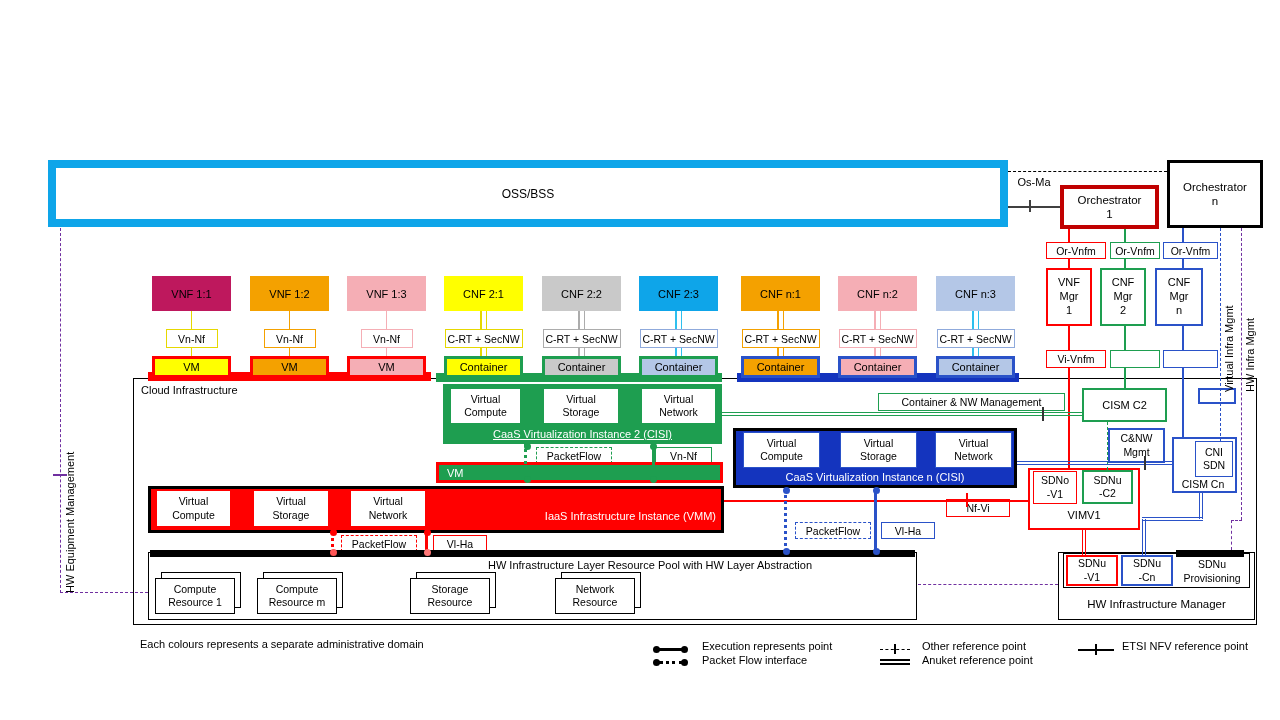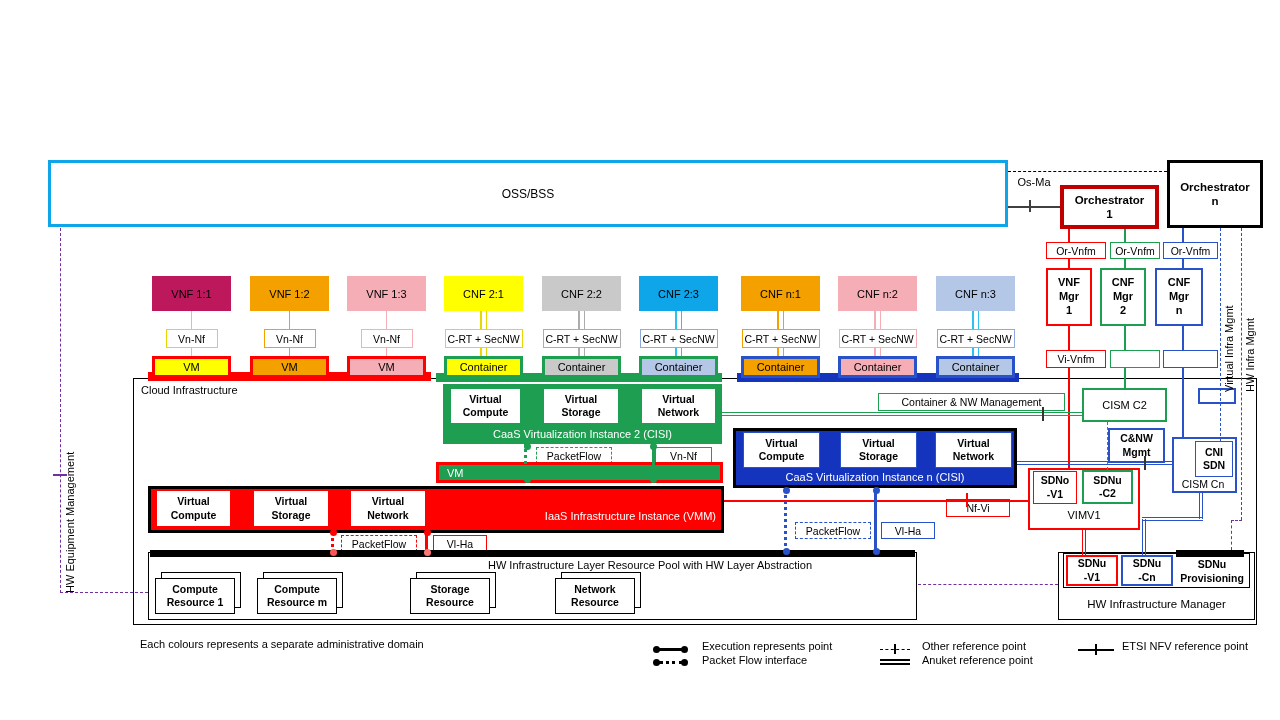--- a/index.html
+++ b/index.html
@@ -1,47 +1,47 @@
 <!DOCTYPE html>
 <html><head>
 <meta charset="utf-8">
 <style>
   html,body{margin:0;padding:0;background:#fff;}
   #stage{position:relative;width:1280px;height:720px;background:#fff;overflow:hidden;
          font-family:"Liberation Sans",sans-serif;font-size:11px;color:#000;}
   .abs{position:absolute;box-sizing:border-box;}
   .box{display:flex;align-items:center;justify-content:center;text-align:center;background:#fff;}
-  .pre{white-space:pre-line;line-height:1.25;font-weight:bold;}
+  .pre{white-space:pre-line;line-height:1.25;}
   .vtext{writing-mode:vertical-rl;transform:rotate(180deg);white-space:nowrap;}
   .dot{position:absolute;width:7px;height:7px;border-radius:50%;}
 </style>
 </head>
 <body>
 
 <div id="stage">
 
-  <div class="abs box" style="left:48px;top:160px;width:960px;height:67px;border:3px solid #0ea5e9;font-size:12px;">OSS/BSS</div>
+  <div class="abs box" style="left:48px;top:160px;width:960px;height:67px;border:8px solid #0ea5e9;font-size:12px;">OSS/BSS</div>
   <div class="abs" style="left:1008px;top:176px;width:52px;text-align:center;">Os-Ma</div>
 
   <div class="abs box pre" style="left:1060px;top:185px;width:99px;height:44px;border:4px solid #C00000;font-size:11.5px;">Orchestrator
 1</div>
   <div class="abs box pre" style="left:1167px;top:160px;width:96px;height:68px;border:3.5px solid #000;font-size:11.5px;">Orchestrator
 n</div>
 
   <div class="abs" style="left:133px;top:378px;width:1124px;height:247px;border:1.5px solid #000;"></div>
   <div class="abs" style="left:141px;top:384px;">Cloud  Infrastructure</div>
 
   <div class="abs" style="left:443px;top:384px;width:279px;height:60px;background:#1E9E50;"></div>
   <div class="abs box pre" style="left:450px;top:388px;width:71px;height:36px;border:1px solid #1E9E50;font-size:10.5px;">Virtual
 Compute</div>
   <div class="abs box pre" style="left:543px;top:388px;width:76px;height:36px;border:1px solid #1E9E50;font-size:10.5px;">Virtual
 Storage</div>
   <div class="abs box pre" style="left:641px;top:388px;width:75px;height:36px;border:1px solid #1E9E50;font-size:10.5px;">Virtual
 Network</div>
-  <div class="abs" style="left:443px;top:428px;width:279px;text-align:center;color:#fff;">CaaS Virtualization Instance 2 (CISI)</div>
+  <div class="abs" style="left:443px;top:428px;width:279px;text-align:center;color:#fff;text-decoration:underline;">CaaS Virtualization Instance 2 (CISI)</div>
 
   <div class="abs box" style="left:536px;top:447px;width:76px;height:17px;border:1.2px dashed #1E9E50;font-size:10.5px;">PacketFlow</div>
   <div class="abs box" style="left:655px;top:447px;width:57px;height:17px;border:1.2px solid #1E9E50;font-size:10.5px;">Vn-Nf</div>
 
   <div class="abs" style="left:436px;top:462px;width:287px;height:21px;background:#1E9E50;border:3px solid #FF0000;display:flex;align-items:center;">
     <span style="color:#fff;padding-left:8px;">VM</span>
   </div>
 
   <div class="abs" style="left:148px;top:486px;width:576px;height:47px;background:#FF0000;border:3.5px solid #000;"></div>
   <div class="abs box pre" style="left:156px;top:490px;width:75px;height:37px;border:1px solid #FF0000;font-size:10.5px;">Virtual

